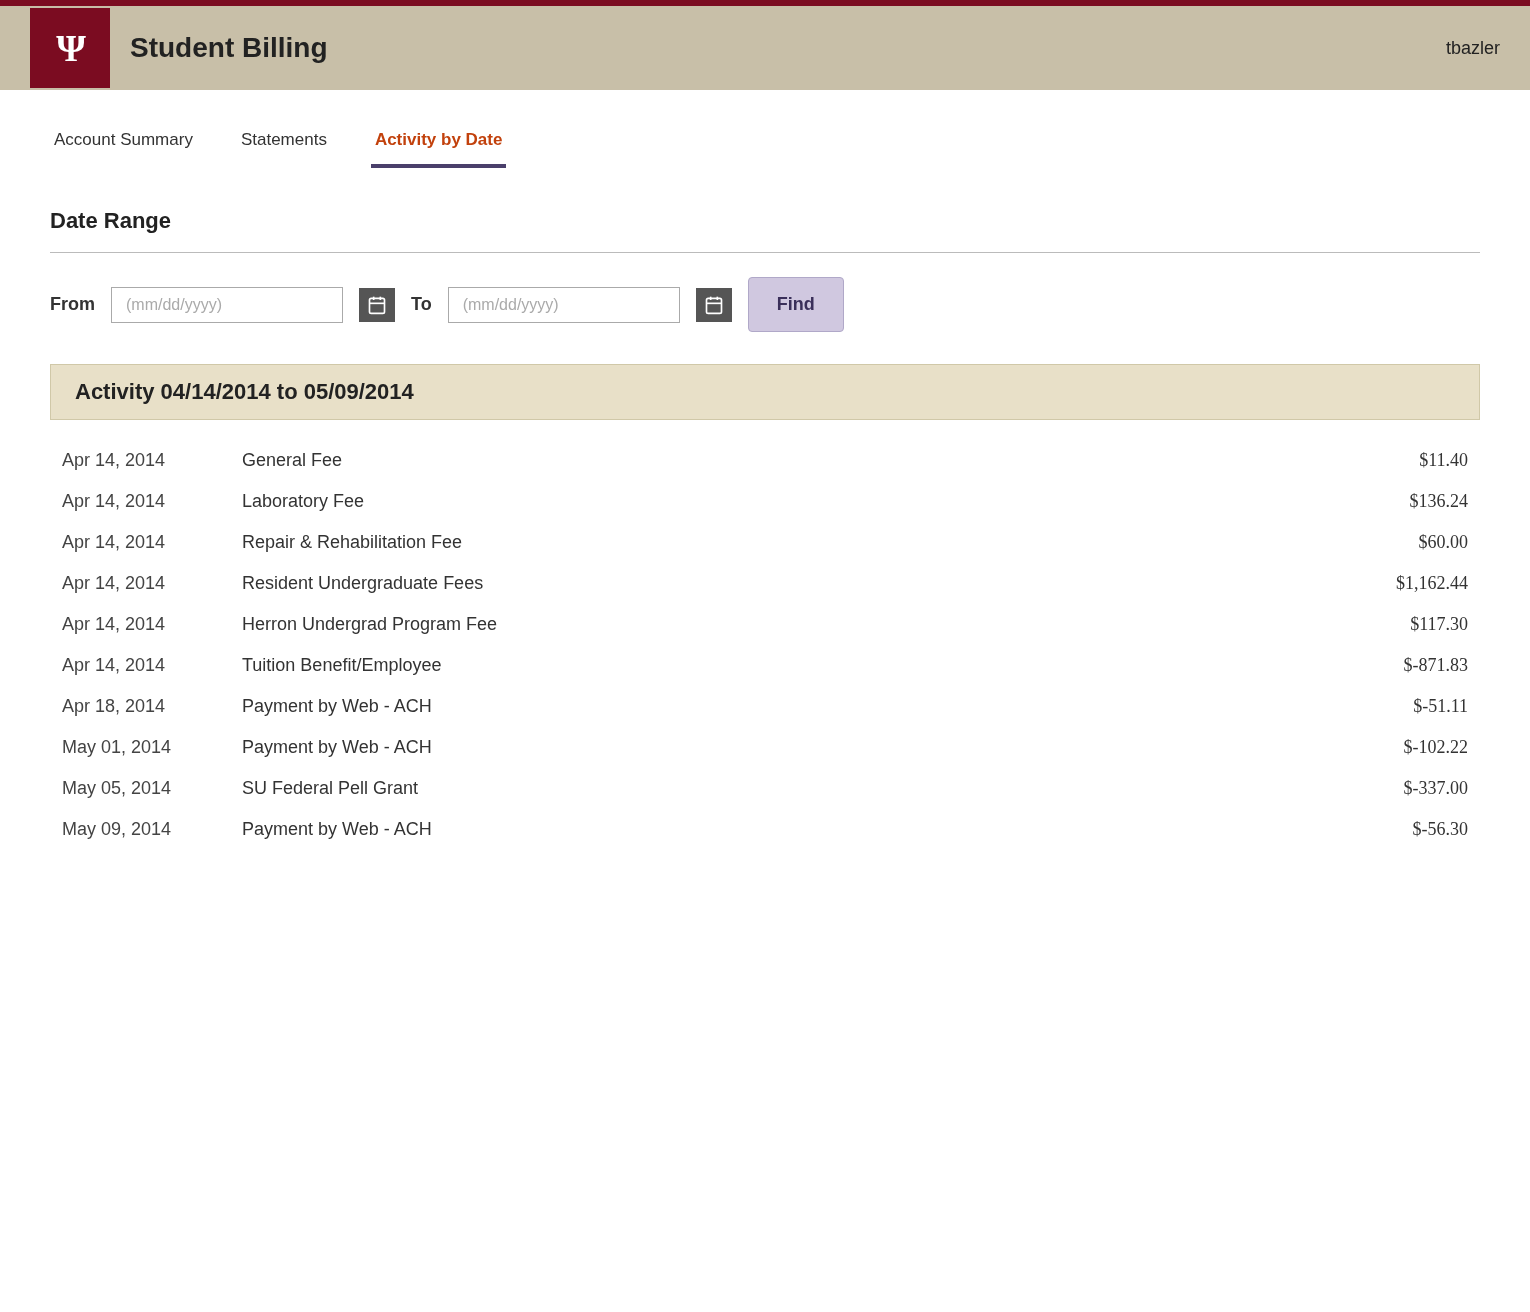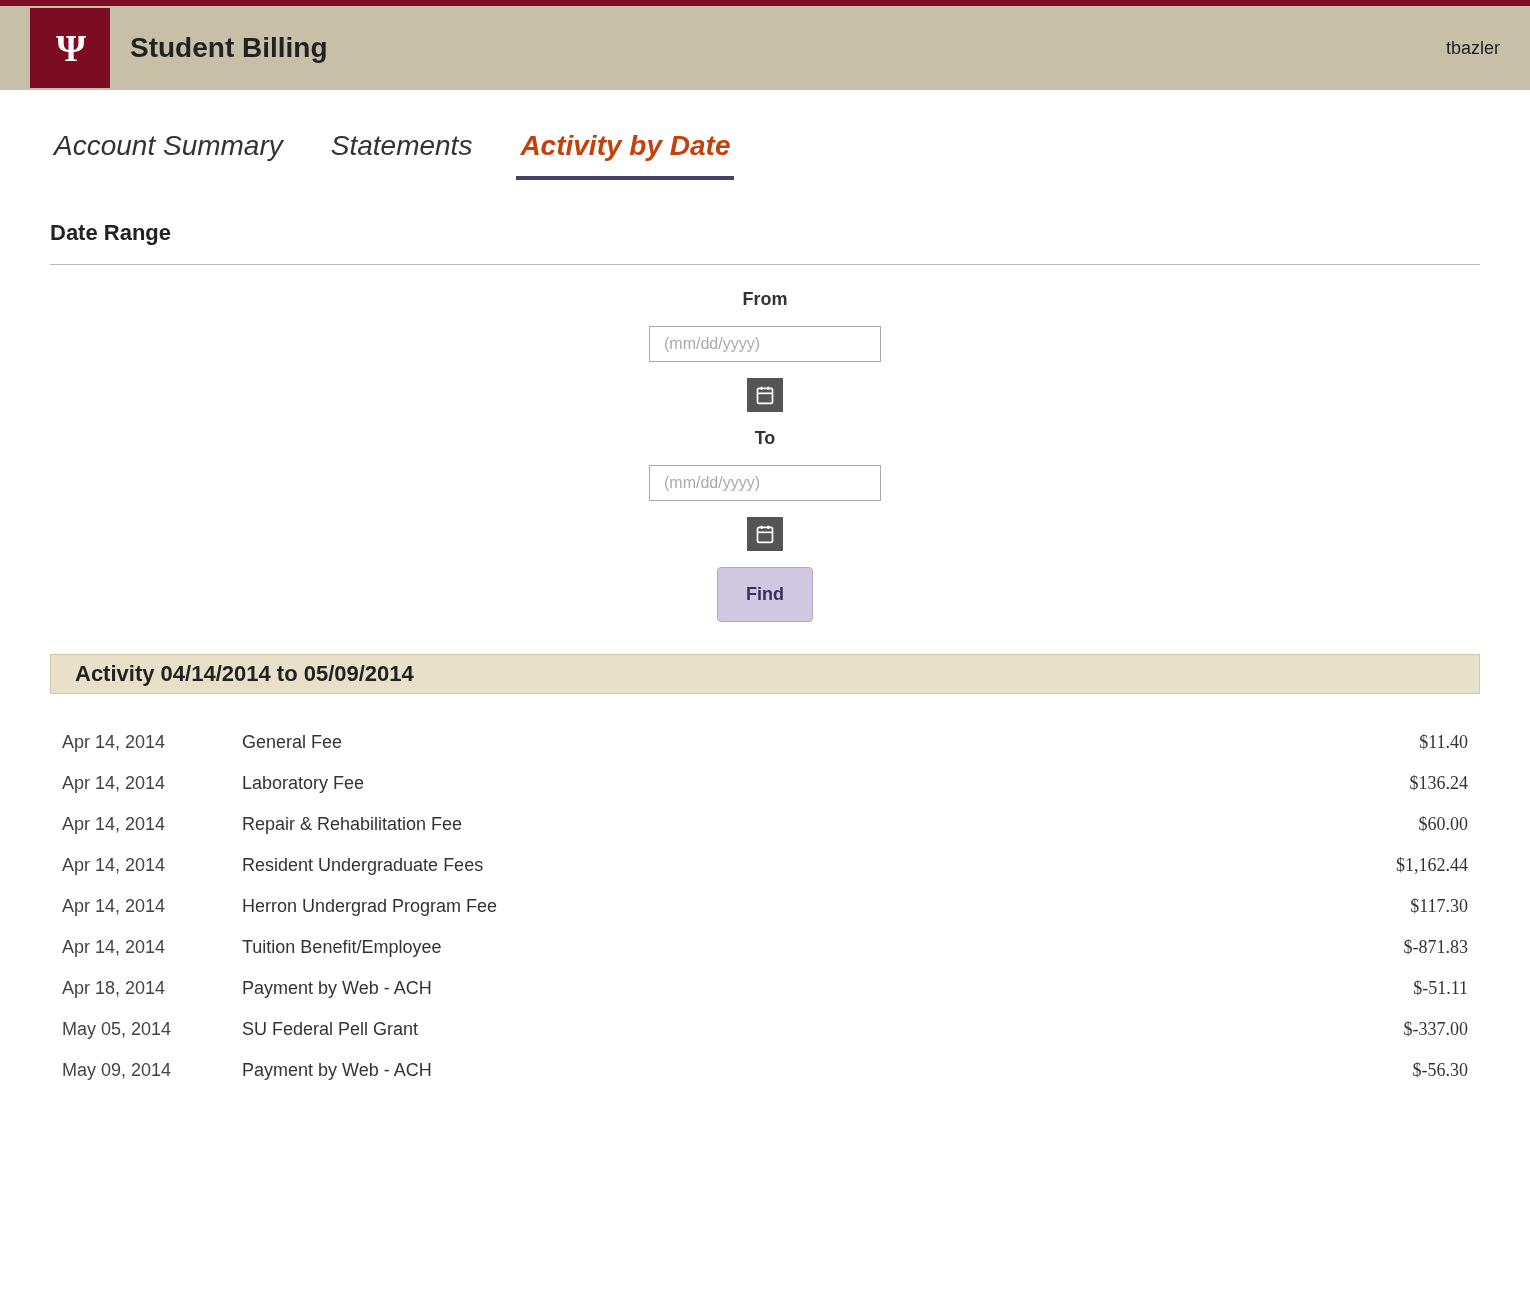--- a/index.html
+++ b/index.html
@@ -49,27 +49,26 @@
     
     .nav-tabs {
       display: flex;
       align-items: flex-end;
       padding: 30px 50px 0 50px;
       border-bottom: none;
       gap: 40px;
     }
     .nav-tab {
       padding: 10px 4px 14px 4px;
-      font-size: 28px;
+      font-size: 17px;
       color: #333;
       cursor: pointer;
       border-bottom: 4px solid transparent;
       font-family: Arial, sans-serif;
       white-space: nowrap;
-      font-style: italic;
     }
     .nav-tab.active {
       color: #c2410c;
       border-bottom: 4px solid #4a3f6b;
       font-weight: bold;
     }
 
     
     .main {
       padding: 30px 50px;
@@ -89,21 +88,20 @@
       border-top: 1px solid #bbb;
       margin-bottom: 24px;
     }
 
     .date-range-row {
       display: flex;
       align-items: center;
       gap: 16px;
       margin-bottom: 32px;
       flex-wrap: wrap;
-      flex-direction: column;
     }
     .date-label {
       font-size: 18px;
       font-weight: bold;
       color: #333;
       font-family: Arial, sans-serif;
     }
     .date-input {
       border: 1px solid #aaa;
       padding: 8px 14px;
@@ -140,22 +138,22 @@
       font-weight: bold;
       padding: 16px 28px;
       cursor: pointer;
       font-family: Arial, sans-serif;
       border-radius: 4px;
     }
 
     
     .activity-panel {
       background: #e8e0c8;
-      padding: 6px 24px;
-      margin-bottom: 28px;
+      padding: 14px 24px;
+      margin-bottom: 20px;
       border: 1px solid #d0c8a8;
     }
     .activity-panel-title {
       font-size: 22px;
       font-weight: bold;
       color: #222;
       font-family: Arial, sans-serif;
     }
 
     
@@ -267,20 +265,25 @@
     <td>Apr 14, 2014</td>
     <td>Tuition Benefit/Employee</td>
     <td>$-871.83</td>
   </tr>
         <tr>
     <td>Apr 18, 2014</td>
     <td>Payment by Web - ACH</td>
     <td>$-51.11</td>
   </tr>
         <tr>
+    <td>May 01, 2014</td>
+    <td>Payment by Web - ACH</td>
+    <td>$-102.22</td>
+  </tr>
+        <tr>
     <td>May 05, 2014</td>
     <td>SU Federal Pell Grant</td>
     <td>$-337.00</td>
   </tr>
         <tr>
     <td>May 09, 2014</td>
     <td>Payment by Web - ACH</td>
     <td>$-56.30</td>
   </tr>
       </tbody>

